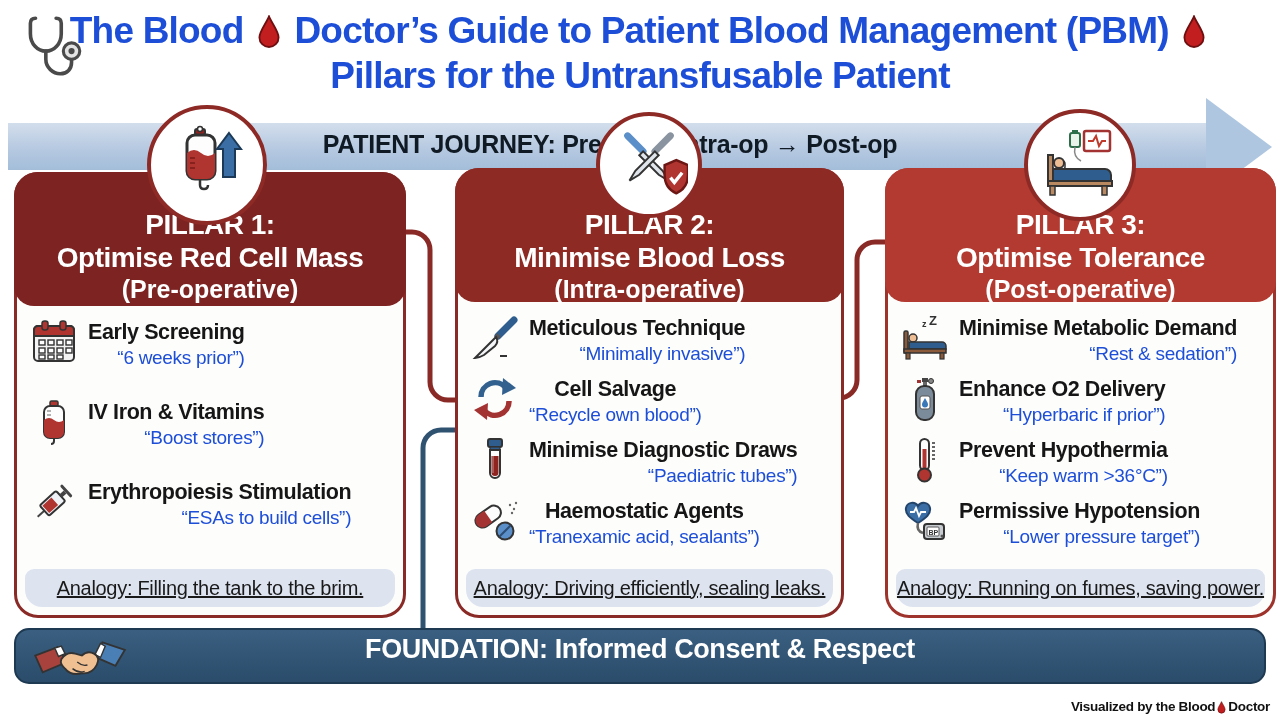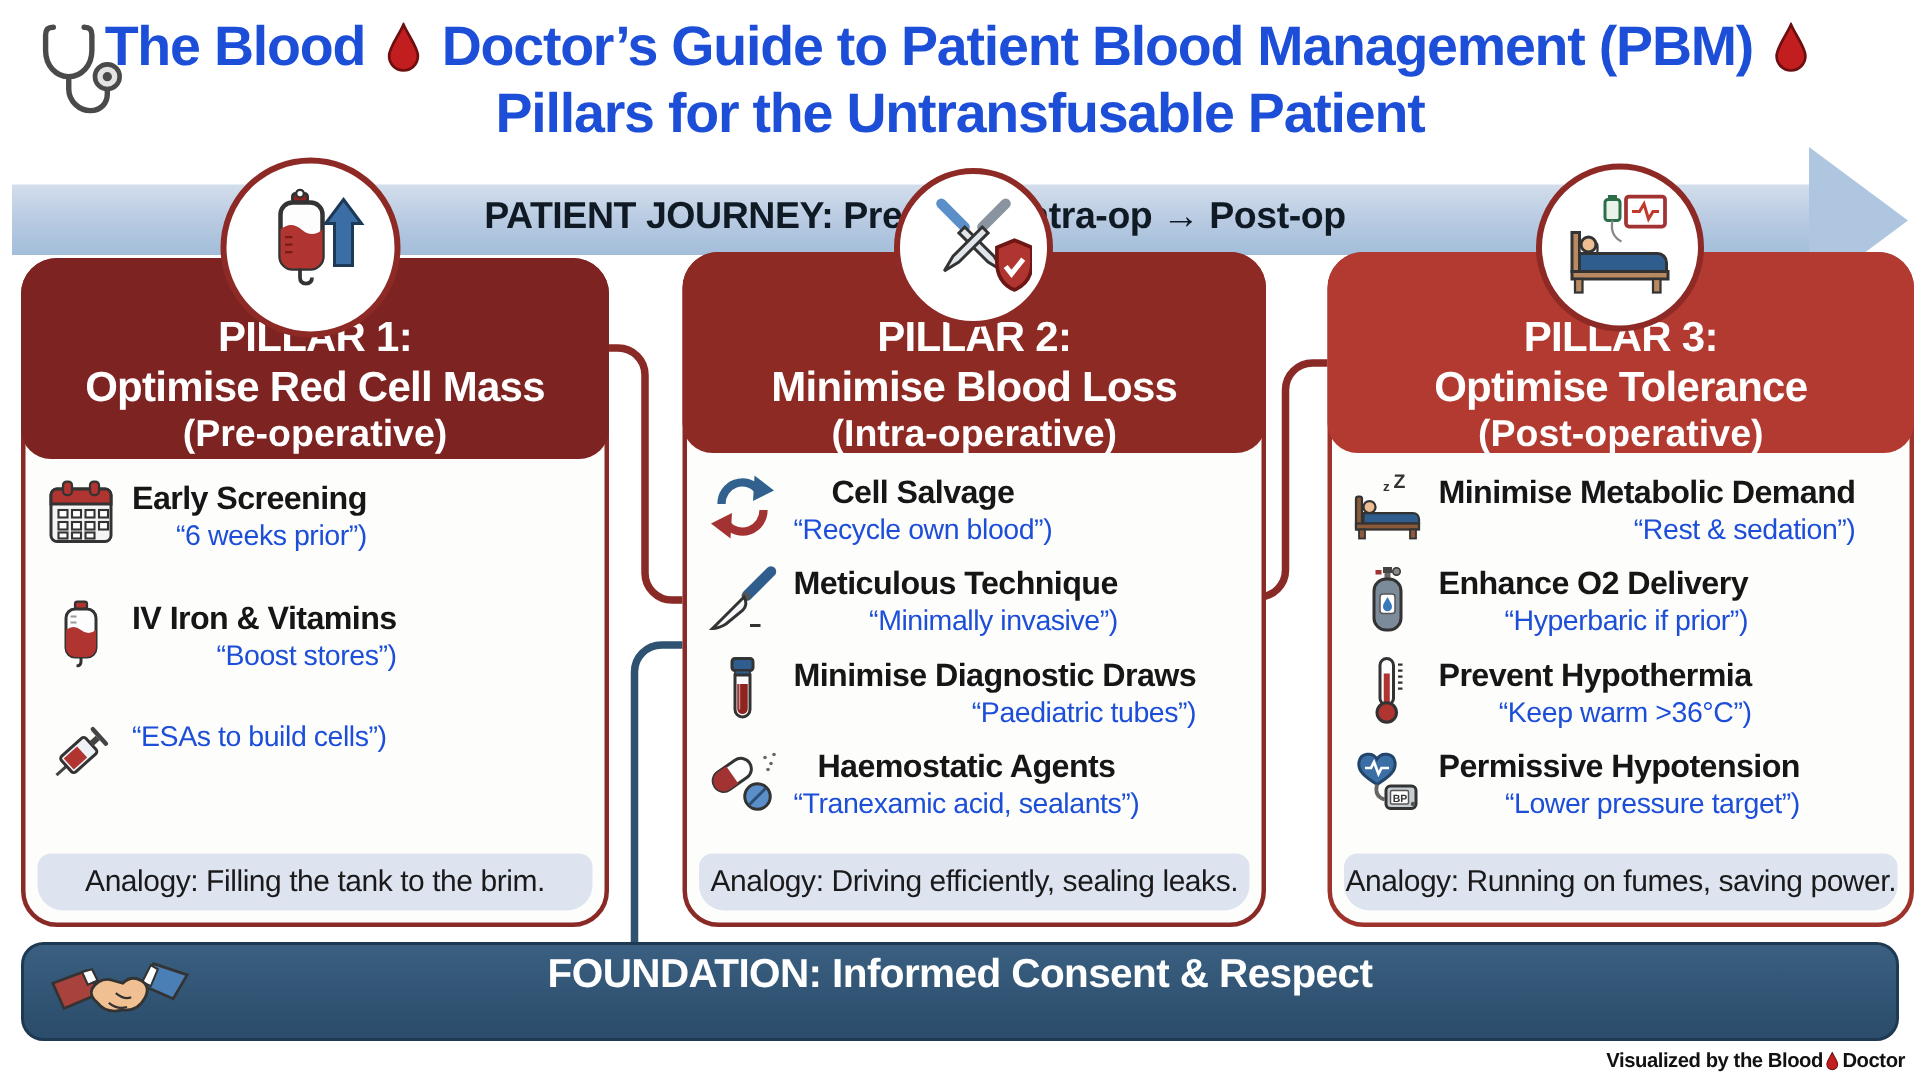--- a/index.html
+++ b/index.html
@@ -48,24 +48,24 @@
   .items{position:absolute;left:10px;right:6px;top:140px;}
   .item{display:flex;align-items:flex-start;gap:11px;padding:4px 2px 0 4px;}
   .pillar--one .item{margin-bottom:25px;}
   .pillar--two .item,.pillar--three .item{margin-bottom:6px;}
   .item .ic{flex:0 0 46px;width:46px;height:46px;}
   .item .tx{min-width:0;}
   .item .it{font-size:21.5px;font-weight:bold;color:#161616;line-height:26px;letter-spacing:-0.4px;white-space:nowrap;text-align:center;}
   .item .id{font-size:19px;color:#1d4ed8;line-height:25px;letter-spacing:-0.3px;white-space:nowrap;text-align:right;}
   .analogy{position:absolute;left:8px;right:8px;bottom:8px;height:38px;background:#dde4f0;
            border-radius:9px 9px 17px 17px;display:flex;align-items:center;justify-content:center;
-           font-size:20px;color:#1a1a1a;letter-spacing:-0.3px;}
-
-  
-  .foundation{position:absolute;left:14px;top:628px;width:1252px;height:66px;box-sizing:border-box;
+           font-size:20px;color:#1a1a1a;letter-spacing:-0.3px;text-decoration:underline;}
+
+  
+  .foundation{position:absolute;left:14px;top:628px;width:1252px;height:56px;box-sizing:border-box;
               background:linear-gradient(#3a5f80,#2b4c6b);border:2px solid #1e3a52;border-radius:15px;
               color:#fff;text-align:center;z-index:3;}
   .foundation .ft{margin-top:4px;font-size:27px;font-weight:bold;letter-spacing:-0.4px;}
   .foundation .fs{margin-top:1px;font-size:19.5px;letter-spacing:-0.3px;}
   .handshake{position:absolute;left:16px;top:5px;width:96px;height:56px;}
 
   
   .credit{position:absolute;right:10px;top:699px;font-size:13.5px;color:#111;font-weight:bold;
           display:flex;align-items:flex-end;gap:2px;letter-spacing:-0.3px;}
   .credit .mini-drop{width:9px;height:13px;}
@@ -192,56 +192,57 @@
         <svg class="ic" viewBox="0 0 46 46">
           <g transform="rotate(-42 23 23)">
             <path d="M1 23 h9" stroke="#444" stroke-width="2"></path>
             <rect x="10" y="16" width="22" height="14" rx="2" fill="#eef2f7" stroke="#333" stroke-width="2"></rect>
             <rect x="12" y="18" width="12" height="10" fill="#b03430"></rect>
             <rect x="32" y="21" width="6" height="4" fill="#444"></rect>
             <rect x="38" y="15" width="3" height="16" rx="1.5" fill="#444"></rect>
           </g>
         </svg>
         <div class="tx">
+            <div class="it">Erythropoiesis Stimulation</div>
         <div class="id">“ESAs to build cells”)</div>
           </div>
       </div>
     </div>
     <div class="analogy">Analogy: Filling the tank to the brim.</div>
   </div>
 
   <div class="pillar pillar--two">
     <div class="phead">
       <div class="t1">PILLAR 2:</div>
       <div class="t2">Minimise Blood Loss</div>
       <div class="t3">(Intra-operative)</div>
     </div>
     <div class="items">
       <div class="item">
         <svg class="ic" viewBox="0 0 46 46">
+          <path d="M42 5 L26 21" stroke="#2e5d8e" stroke-width="7" stroke-linecap="round"></path>
+          <path d="M27 20 L24 23" stroke="#555" stroke-width="5"></path>
+          <path d="M24 22 L8 38 Q4 42 3 43 q4 0 9 -3 L23 31 Q27 27 24 22 Z" fill="#f5f7f9" stroke="#333" stroke-width="2"></path>
+          <path d="M28 41 h7" stroke="#333" stroke-width="2"></path>
+        </svg>
+        <div class="tx">
+            <div class="it">Meticulous Technique</div>
+        <div class="id">“Minimally invasive”)</div>
+          </div>
+      </div>
+      <div class="item">
+        <svg class="ic" viewBox="0 0 46 46">
           <path d="M9 21 A14 14 0 0 1 34 12" fill="none" stroke="#33618f" stroke-width="5.5"></path>
           <polygon points="31,2 44,12 30,19" fill="#33618f"></polygon>
           <path d="M37 25 A14 14 0 0 1 12 34" fill="none" stroke="#a33332" stroke-width="5.5"></path>
           <polygon points="15,44 2,34 16,27" fill="#a33332"></polygon>
         </svg>
         <div class="tx">
             <div class="it">Cell Salvage</div>
         <div class="id">“Recycle own blood”)</div>
-          </div>
-      </div>
-      <div class="item">
-        <svg class="ic" viewBox="0 0 46 46">
-          <path d="M42 5 L26 21" stroke="#2e5d8e" stroke-width="7" stroke-linecap="round"></path>
-          <path d="M27 20 L24 23" stroke="#555" stroke-width="5"></path>
-          <path d="M24 22 L8 38 Q4 42 3 43 q4 0 9 -3 L23 31 Q27 27 24 22 Z" fill="#f5f7f9" stroke="#333" stroke-width="2"></path>
-          <path d="M28 41 h7" stroke="#333" stroke-width="2"></path>
-        </svg>
-        <div class="tx">
-            <div class="it">Meticulous Technique</div>
-        <div class="id">“Minimally invasive”)</div>
           </div>
       </div>
       <div class="item">
         <svg class="ic" viewBox="0 0 46 46">
           <rect x="16" y="2" width="14" height="8" rx="2" fill="#2e5d8e" stroke="#333" stroke-width="2"></rect>
           <rect x="18" y="10" width="10" height="3" fill="#2e5d8e" stroke="#333" stroke-width="1.2"></rect>
           <path d="M18 13 h10 v23 a5 5 0 0 1 -10 0 Z" fill="#fbfbfb" stroke="#333" stroke-width="2"></path>
           <path d="M19.5 19 h7 v16.5 a3.5 3.5 0 0 1 -7 0 Z" fill="#8e2320"></path>
           <path d="M21 16 v20" stroke="#fff" stroke-width="1" opacity="0.5"></path>
         </svg>

